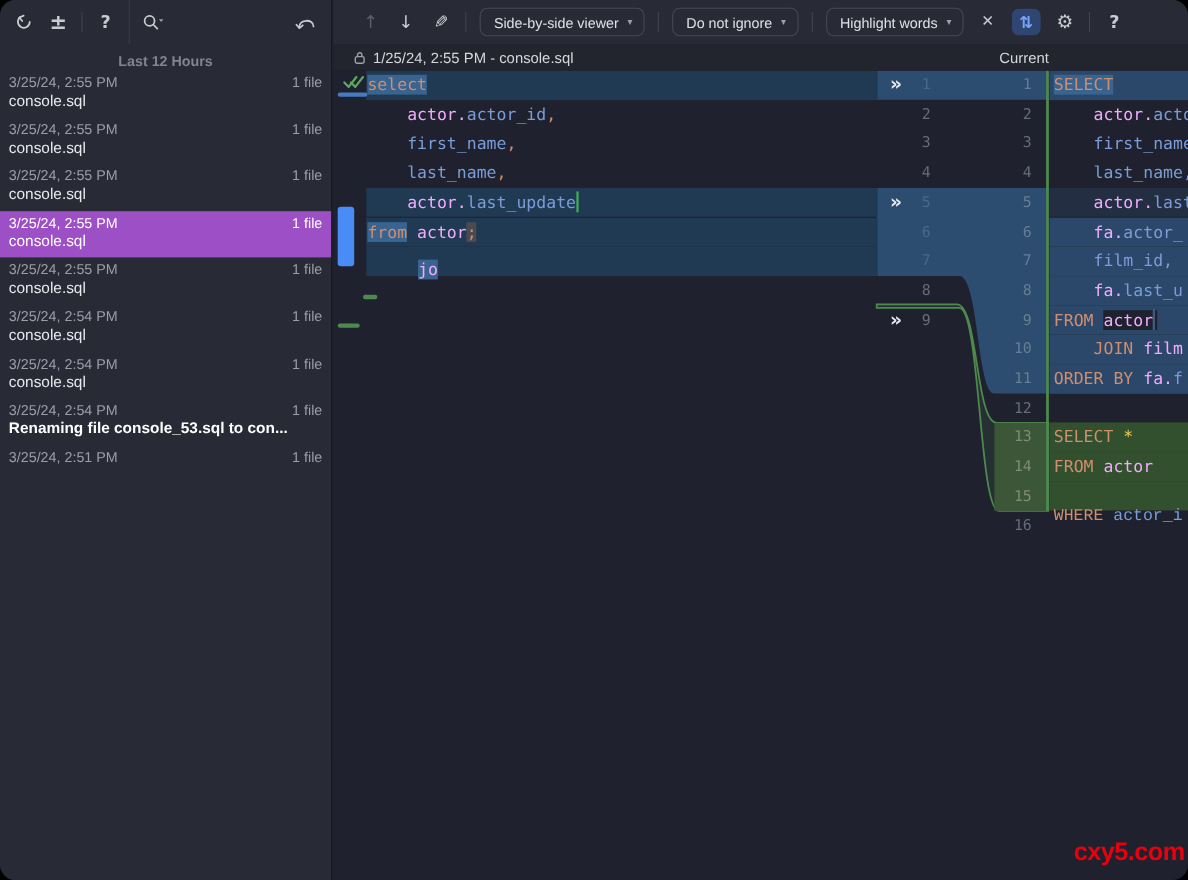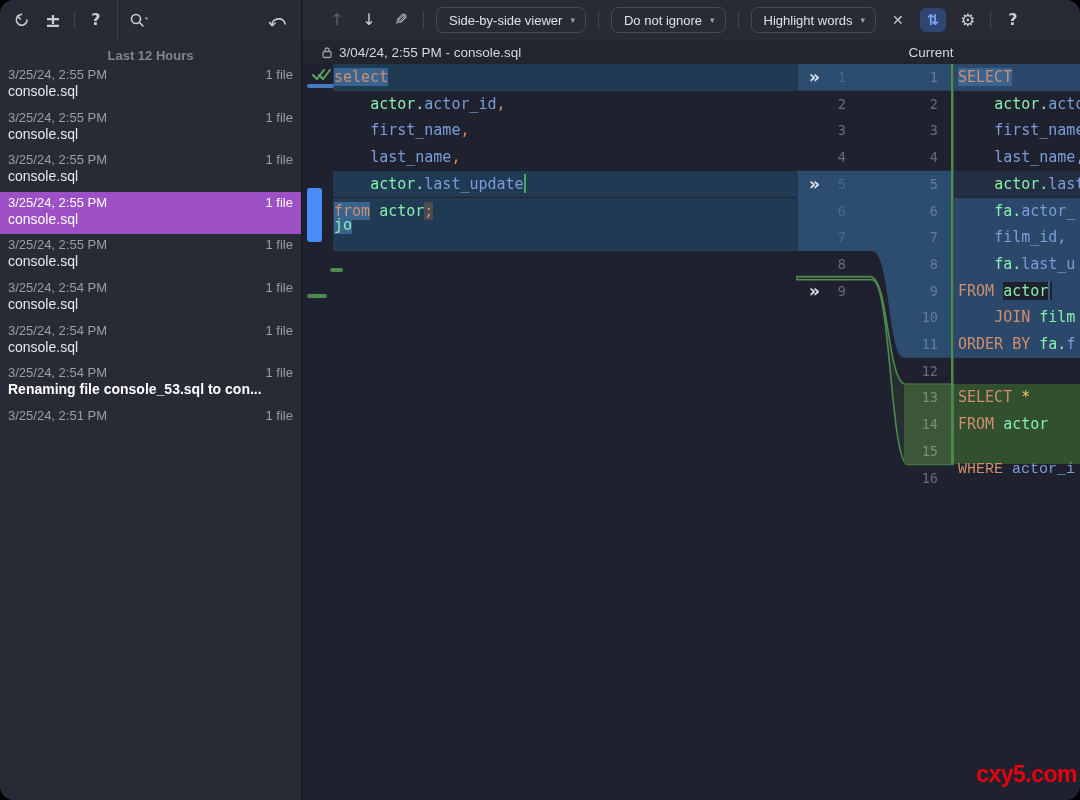--- a/index.html
+++ b/index.html
@@ -63,21 +63,21 @@
   .pane.right .linebg{left:2.5px;}
   .linebg.blue{background:#213a54;}
   .pane.right .linebg.blue{background:#2b486a;}
   .linebg.navy{background:#232e42;}
   .linebg.green{background:#33502e;}
   .codeline{position:absolute;height:26.7px;line-height:26.7px;white-space:pre;
     font-family:"DejaVu Sans Mono",monospace;font-size:15px;z-index:3;}
   .pane.left .codeline{left:23px;}
   .pane.right .codeline{left:7px;}
   .tk-kw{color:#cf8e6d;}
-  .tk-id{color:#86efac;}
+  .tk-id{color:#f0abfc;}
   .tk-col{color:#7a9cd8;}
   .tk-star{color:#f0c75c;}
   .tk-pl{color:#bcbec4;}
   .chip-blue{background:#3a6490;}
   .chip-dark{background:#1f222e;box-shadow:4px 0 0 #1f222e;}
   .chip-box{background:#4a4a50;}
   .caret{display:inline-block;height:19px;vertical-align:-4px;}
   .caret.green{border-left:2px solid #3fae57;}
   .caret.white{border-left:2px solid #3f5b7d;}
 
@@ -236,21 +236,21 @@
       <span class="vdiv"></span>
       <span class="icon-btn glyph help-glyph">?</span>
     </div>
 
     <div class="diff-header">
       <span class="dh-title">
         <svg width="12" height="13" viewBox="0 0 12 13">
           <rect x="2" y="5.5" width="8" height="6" rx="1.5" fill="none" stroke="#9da1aa" stroke-width="1.3"></rect>
           <path d="M4 5.5 V4 a2 2 0 0 1 4 0 V5.5" fill="none" stroke="#9da1aa" stroke-width="1.3"></path>
         </svg>
-        <span>3/04/24, 2:55 PM - console.sql</span>
+        <span>1/25/24, 2:55 PM - console.sql</span>
       </span>
       <span class="dh-current">Current</span>
     </div>
 
     <div class="diff-body">
 
       <svg class="gutter-svg" width="777" height="736">
         <rect x="494" y="0" width="156" height="26.7" fill="#2c4c70"></rect>
         <path d="M494 106.8 H650 V293.7 H601 C585 293.7 587 186.9 569 186.9 H494 Z" fill="#2c4c70"></path>
         <path d="M494 212.6 H567 C586 212.6 584 320.4 603 320.4 H650 V400.5 H605 C587 400.5 588 215.8 569 215.8 H494 Z" fill="rgba(90,145,80,0.12)" stroke="#4e8a4e" stroke-width="1.6"></path>
@@ -262,21 +262,21 @@
           <div class="linebg blue" style="top: 0px;"></div>
           <div class="codeline" style="top: 0px;"><span class="tk-kw chip-blue">select</span></div>
           <div class="codeline" style="top: 26.7px;"><span class="tk-pl">    </span><span class="tk-id">actor.</span><span class="tk-col">actor_id</span><span class="tk-kw">,</span></div>
           <div class="codeline" style="top: 53.4px;"><span class="tk-pl">    </span><span class="tk-col">first_name</span><span class="tk-kw">,</span></div>
           <div class="codeline" style="top: 80.1px;"><span class="tk-pl">    </span><span class="tk-col">last_name</span><span class="tk-kw">,</span></div>
           <div class="linebg blue" style="top: 106.8px;"></div>
           <div class="codeline" style="top: 106.8px;"><span class="tk-pl">    </span><span class="tk-id">actor.</span><span class="tk-col">last_update</span><span class="caret green"></span></div>
           <div class="linebg blue" style="top: 133.5px;"></div>
           <div class="codeline" style="top: 133.5px;"><span class="tk-kw chip-blue">from</span><span class="tk-pl"> </span><span class="tk-id">actor</span><span class="tk-kw chip-box">;</span></div>
           <div class="linebg blue" style="top: 160.2px;"></div>
-          <div class="codeline" style="top: 148px;"><span class="tk-id chip-blue">jo</span></div>
+          <div class="codeline" style="top: 168px; margin-left: 46px;"><span class="tk-id chip-blue">jo</span></div>
         </div>
 
       <div class="pane right">
           <div class="linebg blue" style="top: 0px;"></div>
           <div class="codeline" style="top: 0px;"><span class="tk-kw chip-blue">SELECT</span></div>
           <div class="codeline" style="top: 26.7px;"><span class="tk-pl">    </span><span class="tk-id">actor.</span><span class="tk-col">actor_id,</span></div>
           <div class="codeline" style="top: 53.4px;"><span class="tk-pl">    </span><span class="tk-col">first_name,</span></div>
           <div class="codeline" style="top: 80.1px;"><span class="tk-pl">    </span><span class="tk-col">last_name,</span></div>
           <div class="linebg navy" style="top: 106.8px;"></div>
           <div class="codeline" style="top: 106.8px;"><span class="tk-pl">    </span><span class="tk-id">actor.</span><span class="tk-col">last_update</span></div>

